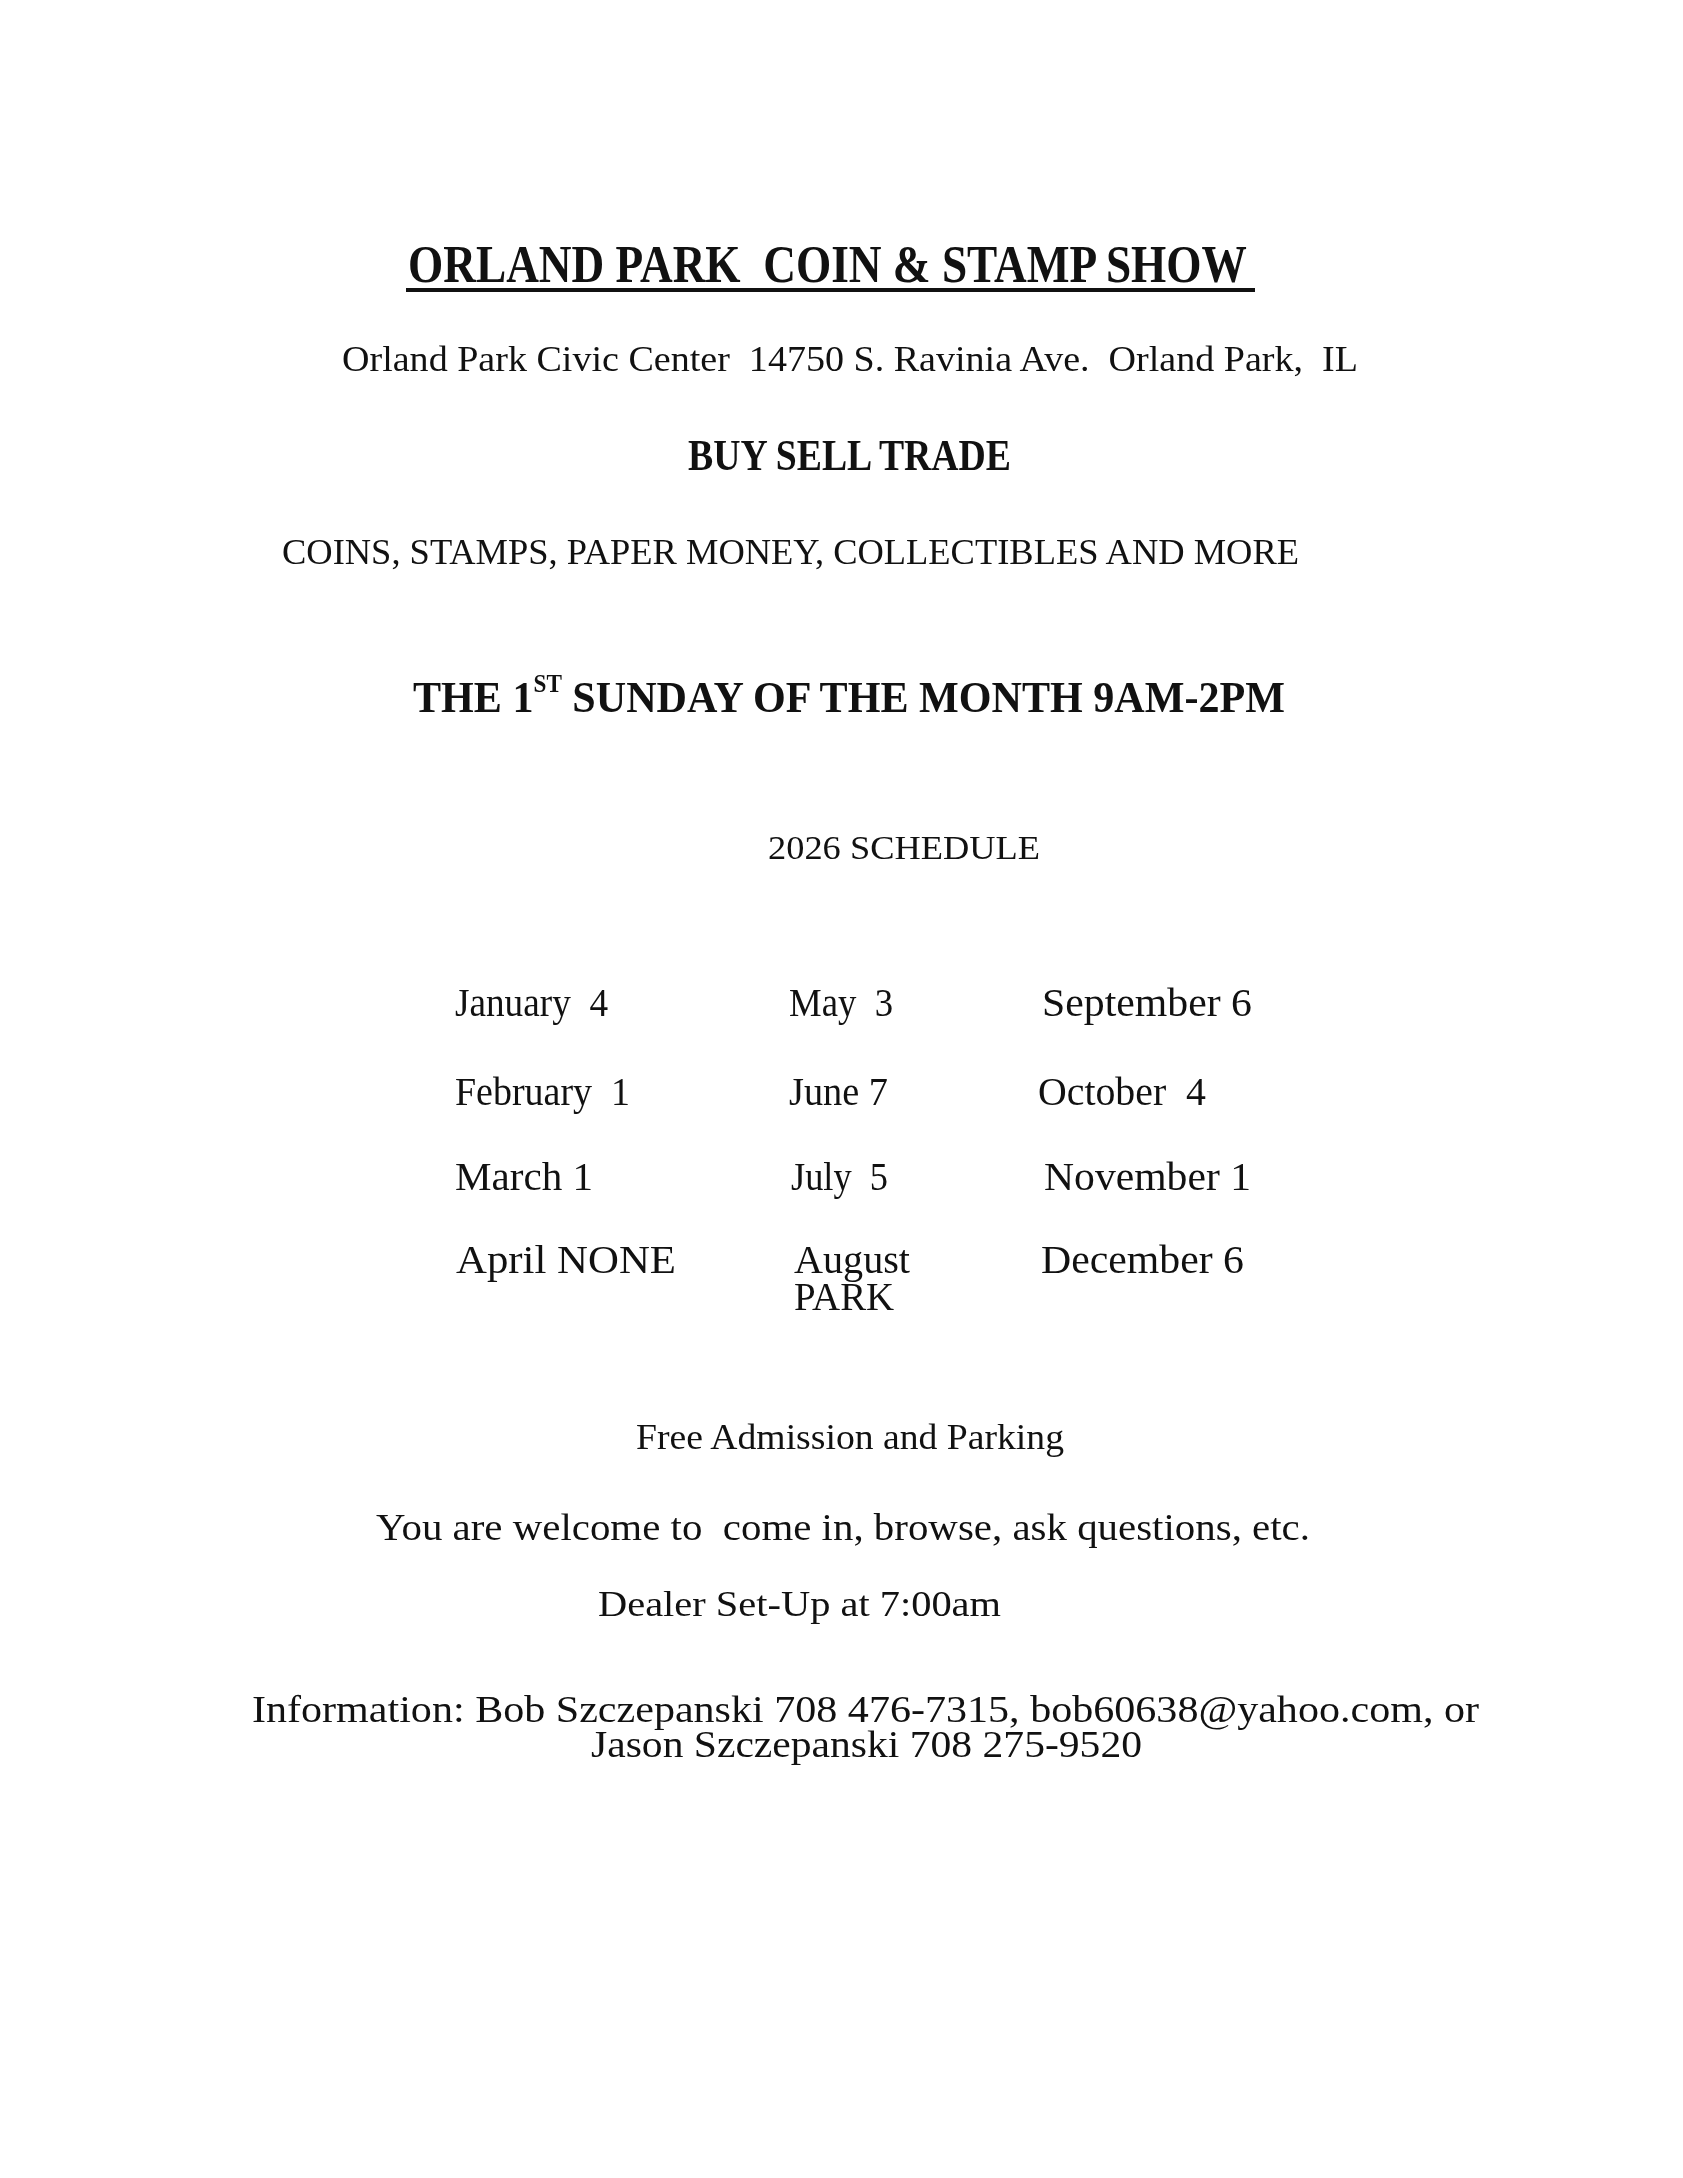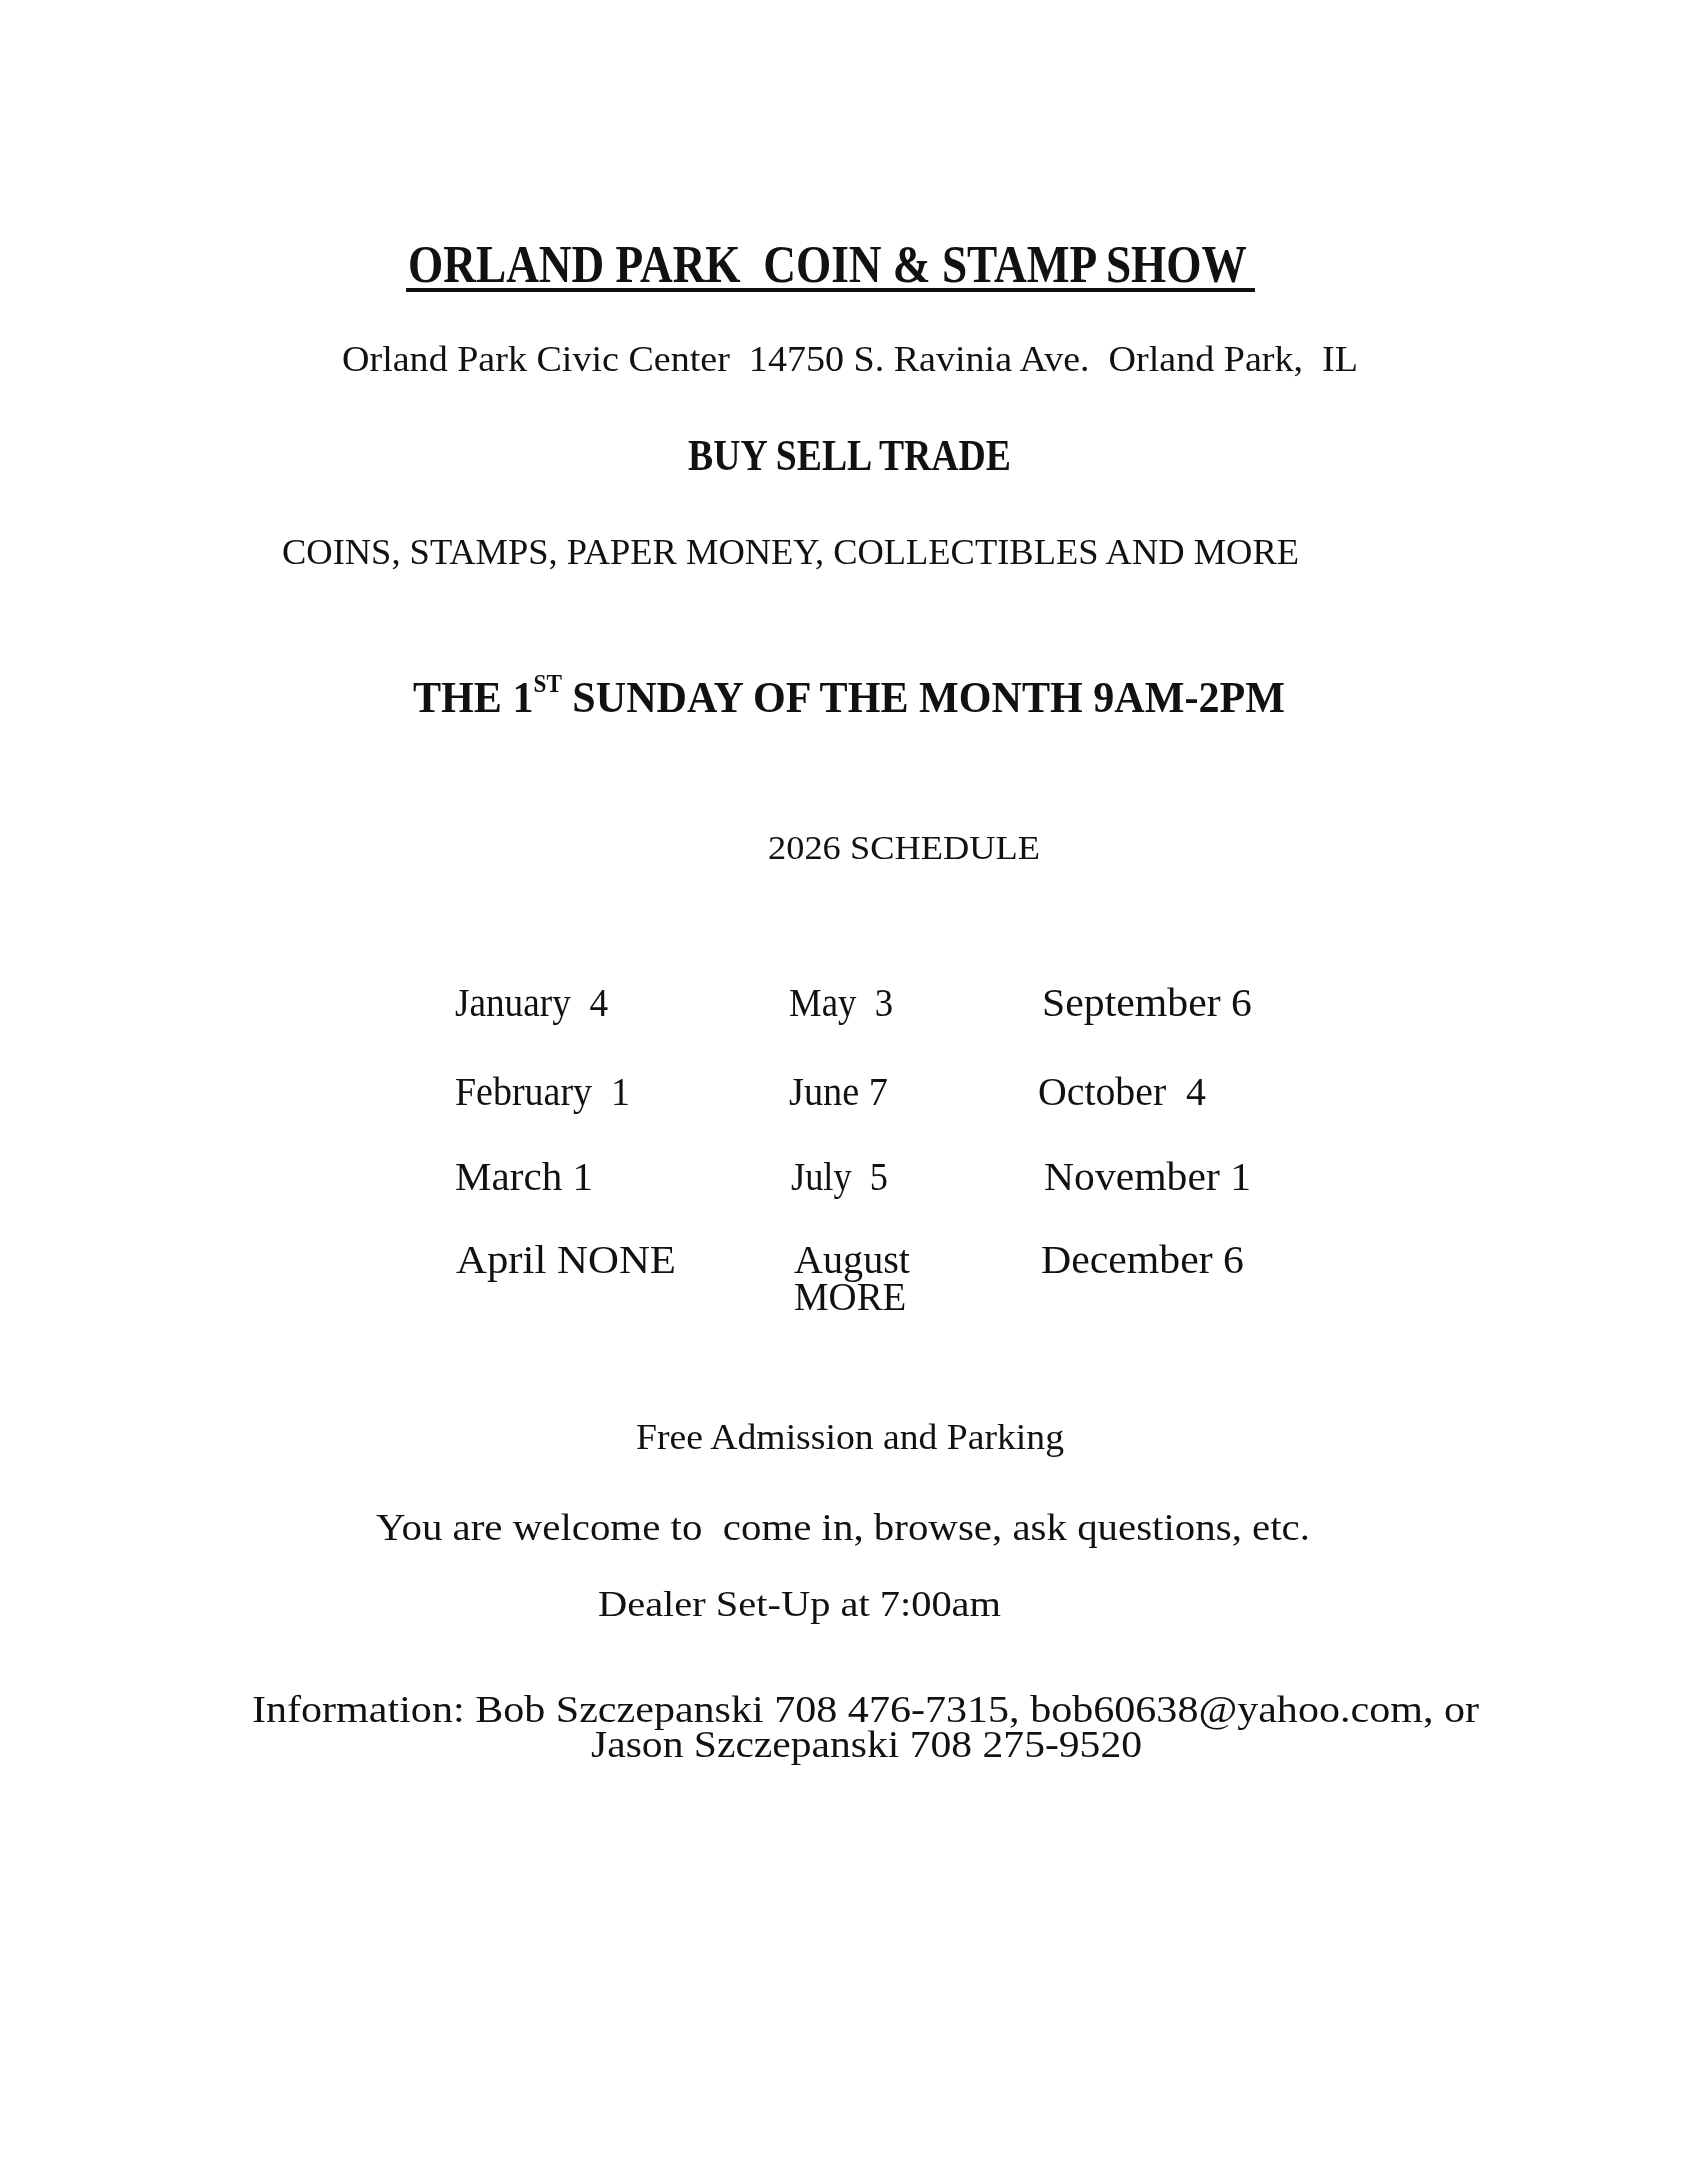--- a/index.html
+++ b/index.html
@@ -50,21 +50,21 @@
 
   <div class="ln sch" style="left: 455px; top: 983px; transform: scaleX(0.954479);">January  4</div>
   <div class="ln sch" style="left: 455px; top: 1072px; transform: scaleX(0.973321);">February  1</div>
   <div class="ln sch" style="left: 455px; top: 1157px; transform: scaleX(1.05306);">March 1</div>
   <div class="ln sch" style="left: 456px; top: 1240px; transform: scaleX(1.09786);">April NONE</div>
 
   <div class="ln sch" style="left: 789px; top: 983px; transform: scaleX(0.941176);">May  3</div>
   <div class="ln sch" style="left: 789px; top: 1072px; transform: scaleX(0.98263);">June 7</div>
   <div class="ln sch" style="left: 791px; top: 1157px; transform: scaleX(0.932552);">July  5</div>
   <div class="ln sch" style="left: 794px; top: 1240px; transform: scaleX(1.0294);">August</div>
-  <div class="ln sch" style="left: 794px; top: 1277px; transform: scaleX(0.996971);">MORE</div>
+  <div class="ln sch" style="left: 794px; top: 1277px; transform: scaleX(0.996971);">PARK</div>
 
   <div class="ln sch" style="left: 1042px; top: 983px; transform: scaleX(1.07126);">September 6</div>
   <div class="ln sch" style="left: 1038px; top: 1072px; transform: scaleX(1.0206);">October  4</div>
   <div class="ln sch" style="left: 1044px; top: 1157px; transform: scaleX(1.06778);">November 1</div>
   <div class="ln sch" style="left: 1041px; top: 1240px; transform: scaleX(1.07133);">December 6</div>
 
   <div class="ln free" style="transform: scaleX(1.07639);">Free Admission and Parking</div>
   <div class="ln welcome" style="transform: scaleX(1.07623);">You are welcome to  come in, browse, ask questions, etc.</div>
   <div class="ln dealer" style="transform: scaleX(1.15504);">Dealer Set-Up at 7:00am</div>
   <div class="ln info1" style="transform: scaleX(1.10709);">Information: Bob Szczepanski 708 476-7315, bob60638@yahoo.com, or</div>

